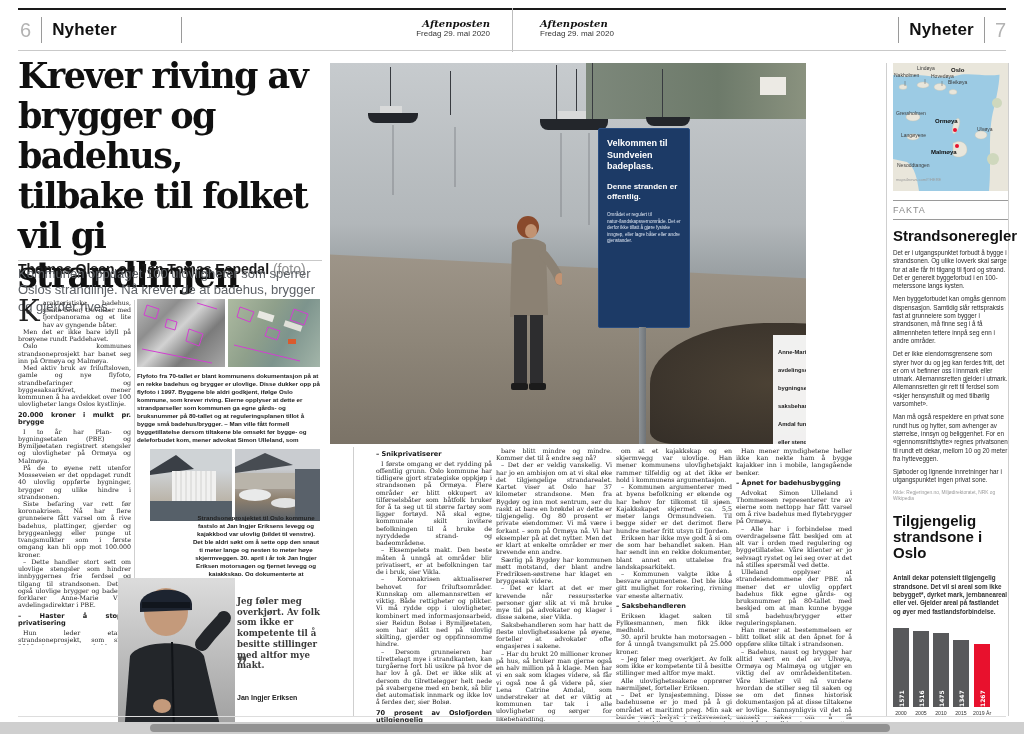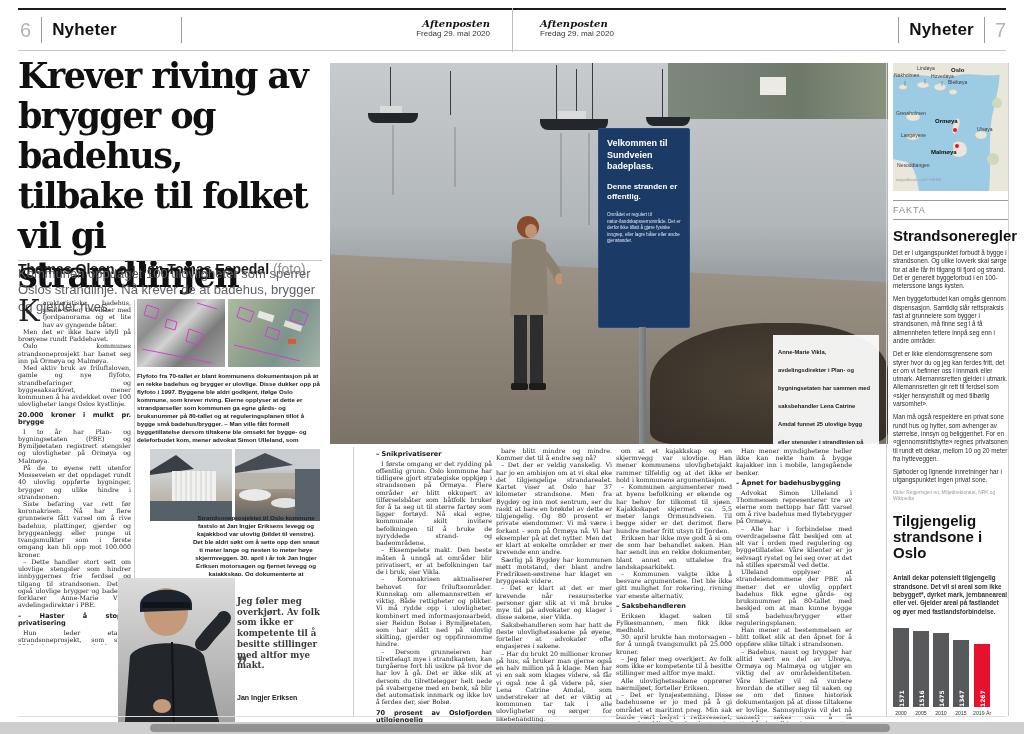--- a/index.html
+++ b/index.html
@@ -39,21 +39,21 @@
   #quote-attr{left:237px;top:694px;font-size:7px;font-weight:bold;color:#222}
   
   .photo{overflow:hidden;position:absolute}
   #aerial1{left:137px;top:299px;width:88px;height:68px;
      background:linear-gradient(135deg,#bdbdbd 0%,#8e8e8e 28%,#d2d2d2 46%,#7b7b7b 68%,#a8a8a8 100%)}
   #aerial2{left:228px;top:299px;width:92px;height:68px;
      background:linear-gradient(120deg,#adbaa1 0%,#8fa08b 38%,#7d948d 62%,#a3b5a9 100%)}
   #levegg1{left:150px;top:449px;width:82px;height:72px;background:linear-gradient(#cfd3d6 0%,#cfd3d6 30%,#b9b2a6 75%,#6f7880 100%)}
   #levegg2{left:235px;top:449px;width:85px;height:72px;background:linear-gradient(#c9ccd0 0%,#c9ccd0 28%,#8d7f6d 70%,#59616a 100%)}
   #portrait{left:118px;top:578px;width:117px;height:156px;background:linear-gradient(#dcdcdc,#9d9d9d)}
-  #mainphoto{left:330px;top:63px;width:558px;height:381px;background:linear-gradient(#c7cbce 0%,#b2b7ba 42%,#9aa0a3 55%,#9aa0a3 100%)}
+  #mainphoto{left:330px;top:63px;width:476px;height:381px;background:linear-gradient(#c7cbce 0%,#b2b7ba 42%,#9aa0a3 55%,#9aa0a3 100%)}
   .beach{position:absolute;left:0;top:150px;width:558px;height:231px;
      background:linear-gradient(#a59c90 0%,#8e8679 55%,#7b7367 100%);
      clip-path:polygon(0 18%,100% 30%,100% 100%,0 100%)}
   .seaweed{position:absolute;left:320px;top:260px;width:238px;height:121px;border-radius:50% 40% 10% 10%;
      background:radial-gradient(#463c2f,#2e2822);opacity:.92}
   .mast{position:absolute;width:1px;background:#383b40}
   .hull{position:absolute;background:#23262b;border-radius:0 0 8px 8px}
   .cabin{position:absolute;background:#d9dada}
   .refl{position:absolute;width:2px;background:#6f7478;opacity:.35}
   .shore{position:absolute;right:0;top:0;width:220px;height:56px;

